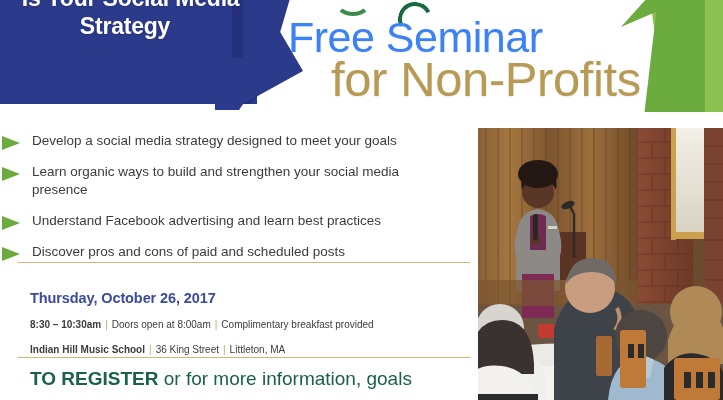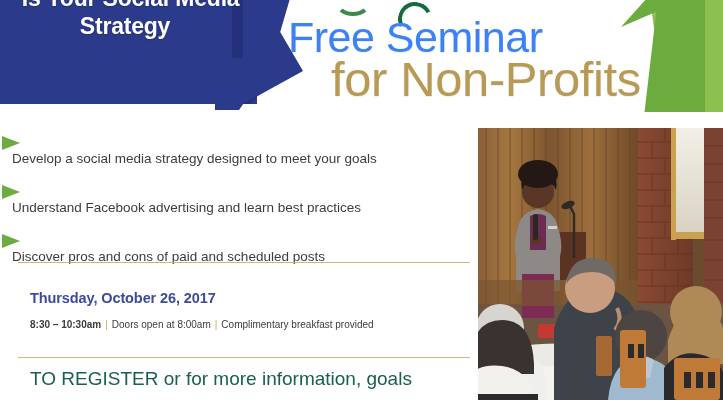--- a/index.html
+++ b/index.html
@@ -82,21 +82,21 @@
     font-size:49px;line-height:42px;color:#b89a55;font-weight:normal;
     letter-spacing:-0.4px;
     text-shadow:0 1px 1px rgba(0,0,0,.07);
     white-space:nowrap;
   }
 
   
   #left{position:absolute;left:0;top:112px;width:470px;height:288px;}
 
   .bullets{position:absolute;left:0;top:20px;width:460px;}
-  .bullet{position:relative;display:flex;align-items:flex-start;margin-bottom:13px;flex-direction:column;}
+  .bullet{position:relative;display:flex;align-items:flex-start;margin-bottom:13px;}
   .bullet .marker{
     flex:0 0 auto;width:18px;height:14px;margin-top:4px;margin-left:2px;
     background:#6cab3e;
     clip-path:polygon(0 0, 100% 50%, 0 100%);
     filter:drop-shadow(1px 1px 1px rgba(0,0,0,.18));
   }
   .bullet .btext{
     margin-left:12px;font-size:13.5px;line-height:18px;color:#3c3c3c;
     max-width:400px;
   }
@@ -116,21 +116,21 @@
     font-size:10px;color:#3c3c3c;margin-bottom:10px;line-height:15px;
     white-space:nowrap;
   }
   .meta-line b{font-weight:bold;}
   .sep{color:#c5aa62;padding:0 4px;font-weight:normal;}
 
   .register{
     position:absolute;left:30px;top:255px;
     font-size:19px;color:#1a6148;line-height:24px;white-space:nowrap;
   }
-  .register b{font-weight:normal;}
+  .register b{font-weight:bold;}
 
   
   #photo{
     position:absolute;left:478px;top:128px;width:245px;height:272px;
     overflow:hidden;background:#6b4a2e;
   }
   #photo svg{display:block;}
 </style>
 </head>
 <body>
@@ -158,37 +158,44 @@
 
 <div id="left">
 
   <div class="bullets">
     <div class="bullet">
       <span class="marker"></span>
       <span class="btext">Develop a social media strategy designed to meet your goals</span>
     </div>
     <div class="bullet">
       <span class="marker"></span>
+      <span class="btext">Learn organic ways to build and strengthen your social media presence</span>
+    </div>
+    <div class="bullet">
+      <span class="marker"></span>
       <span class="btext">Understand Facebook advertising and learn best practices</span>
     </div>
     <div class="bullet">
       <span class="marker"></span>
       <span class="btext">Discover pros and cons of paid and scheduled posts</span>
     </div>
   </div>
 
   <div class="rule" id="rule1"></div>
 
   <div class="detail-block">
     <div class="date-line">Thursday, October 26, 2017</div>
 
     <div class="meta-line">
       <b>8:30 – 10:30am</b><span class="sep">|</span><span>Doors open at 8:00am</span><span class="sep">|</span><span>Complimentary breakfast provided</span>
     </div>
 
+    <div class="meta-line">
+      <b>Indian Hill Music School</b><span class="sep">|</span><span>36 King Street</span><span class="sep">|</span><span>Littleton, MA</span>
+    </div>
   </div>
 
   <div class="rule" id="rule2"></div>
 
   <div class="register">
     <b>TO REGISTER</b><span> or for more information, goals</span>
   </div>
 </div>
 
 <div id="photo">

